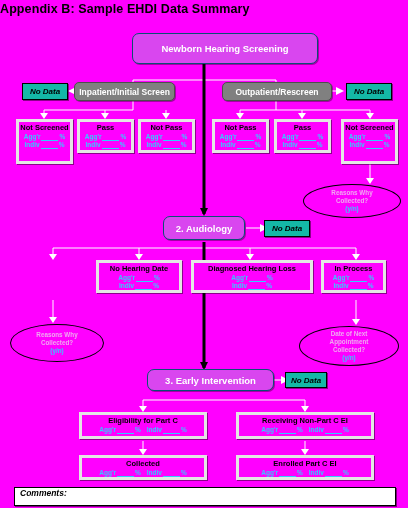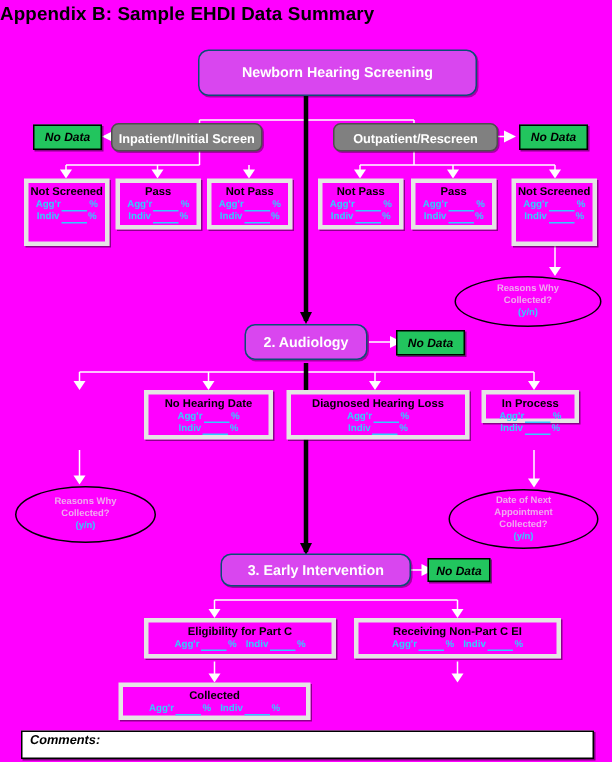--- a/index.html
+++ b/index.html
@@ -44,21 +44,21 @@
     border-radius:5px;
     color:#ffffff;
     font-size:8.5px;font-weight:bold;
     display:flex;align-items:center;justify-content:center;
     text-align:center;
     box-shadow:1px 1px 0 rgba(0,0,0,.35);
   }
 
   
   .nodata{
-    background:#22c55e;
+    background:#14b8a6;
     border:1px solid #000;
     color:#000;
     font-size:8px;font-style:italic;font-weight:bold;
     display:flex;align-items:center;justify-content:center;
     box-shadow:1px 1px 0 rgba(0,0,0,.45);
   }
 
   
   .databox{
     background:#FF00FF;
@@ -364,21 +364,21 @@
           <span>%</span>
       </div>
       <div class="metric">
         <span>Indiv</span>
           <span class="blank"></span>
           <span>%</span>
       </div>
     </div>
   </div>
 
-  <div class="node databox" style="left:321px;top:260px;width:65px;height:22px;">
+  <div class="node databox" style="left:321px;top:260px;width:65px;height:33px;">
     <div class="dlabel">In Process</div>
     <div class="metrics">
       <div class="metric">
         <span>Agg'r</span>
           <span class="blank"></span>
           <span>%</span>
       </div>
       <div class="metric">
         <span>Indiv</span>
           <span class="blank"></span>
@@ -401,21 +401,21 @@
   </div>
 
   <div class="node stagebox" style="left:147px;top:369px;width:127px;height:22px;">
     <span>3. Early Intervention</span>
   </div>
 
   <div class="node nodata" style="left:285px;top:372px;width:42px;height:16px;">
     <span>No Data</span>
   </div>
 
-  <div class="node databox" style="left:96px;top:412px;width:128px;height:27px;">
+  <div class="node databox" style="left:79px;top:412px;width:128px;height:27px;">
     <div class="dlabel">Eligibility for Part C</div>
     <div class="metrics row">
       <div class="metric">
         <span>Agg'r</span>
           <span class="blank"></span>
           <span>%</span>
       </div>
       <div class="metric">
         <span>Indiv</span>
           <span class="blank"></span>
@@ -449,18 +449,33 @@
           <span>%</span>
       </div>
       <div class="metric">
         <span>Indiv</span>
           <span class="blank"></span>
           <span>%</span>
       </div>
     </div>
   </div>
 
+  <div class="node databox" style="left:236px;top:455px;width:138px;height:25px;">
+    <div class="dlabel">Enrolled Part C EI</div>
+    <div class="metrics row">
+      <div class="metric">
+        <span>Agg'r</span>
+          <span class="blank"></span>
+          <span>%</span>
+      </div>
+      <div class="metric">
+        <span>Indiv</span>
+          <span class="blank"></span>
+          <span>%</span>
+      </div>
+    </div>
+  </div>
 
   <div class="comments">
     <span>Comments:</span>
   </div>
 
 </div>
 
 </body></html>

